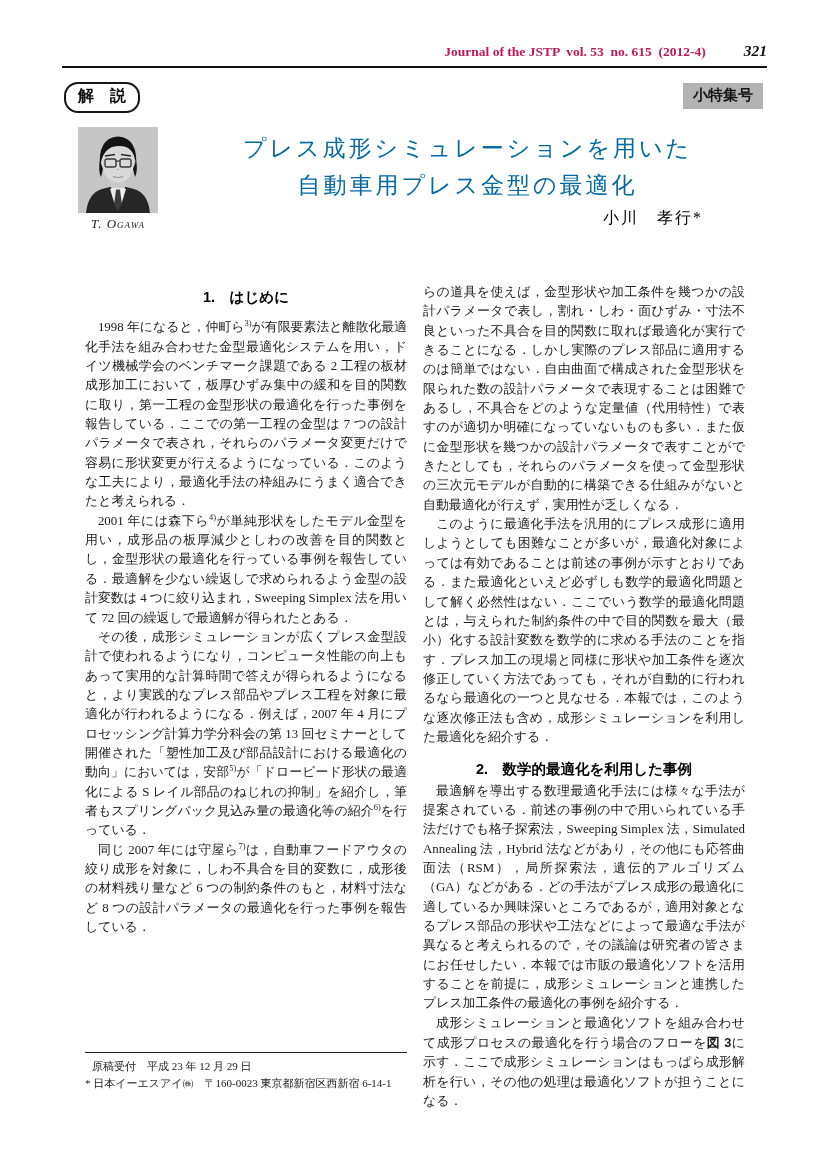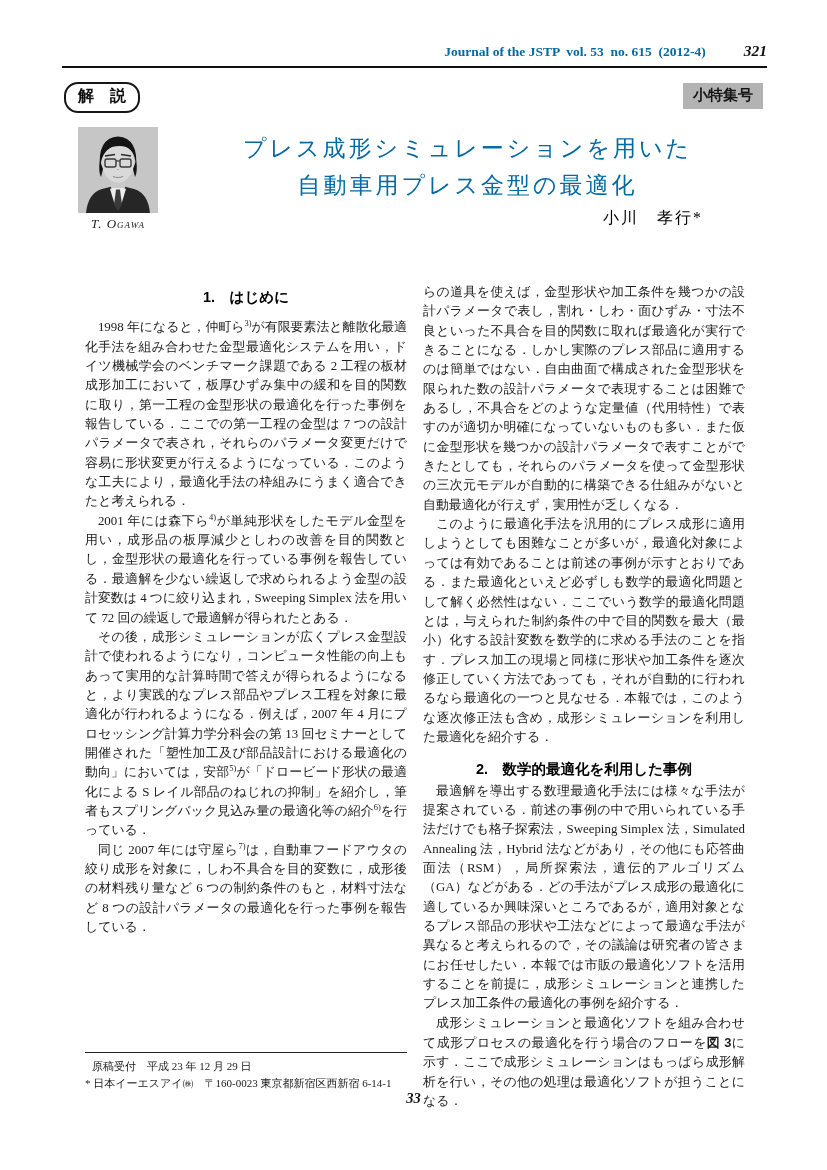--- a/index.html
+++ b/index.html
@@ -1,21 +1,21 @@
 <!DOCTYPE html>
 <html><head>
 <meta charset="utf-8">
 <style>
   html,body{margin:0;padding:0;background:#9a9a9a;}
   .page{position:relative;width:827px;height:1170px;background:#ffffff;margin:0 auto;overflow:hidden;
         font-family:"Liberation Serif","DejaVu Serif",serif;color:#1b1b1b;}
 
   
   .header-row{position:absolute;left:62px;right:60px;top:42px;display:flex;align-items:baseline;justify-content:flex-end;gap:38px;}
-  .journal{font-weight:bold;font-size:13.5px;white-space:pre;color:#0369a1;}
+  .journal{font-weight:bold;font-size:13.5px;white-space:pre;color:#be185d;}
   .hdr-pagenum{font-weight:bold;font-style:italic;font-size:15.5px;color:#111;}
   .header-rule{position:absolute;left:62px;right:60px;top:66px;height:2px;background:#111;}
 
   
   .badge-kaisetsu{position:absolute;left:64px;top:82px;border:2px solid #161616;border-radius:14px;
         padding:2px 12px 4px;font-family:"Liberation Sans","DejaVu Sans",sans-serif;
         font-weight:bold;font-size:16px;color:#111;background:#fff;}
   .issue-badges{position:absolute;right:59px;top:83px;display:flex;align-items:center;
         font-family:"Liberation Sans","DejaVu Sans",sans-serif;font-weight:bold;font-size:15px;}
   .tag-light{background:#b3b3b3;color:#151515;padding:3px 10px 4px;margin-right:5px;}
@@ -117,15 +117,14 @@
         <p class="para"><span>最適解を導出する数理最適化手法には様々な手法が提案されている．前述の事例の中で用いられている手法だけでも格子探索法，Sweeping Simplex 法，Simulated Annealing 法，Hybrid 法などがあり，その他にも応答曲面法（RSM），局所探索法，遺伝的アルゴリズム（GA）などがある．どの手法がプレス成形の最適化に適しているか興味深いところであるが，適用対象となるプレス部品の形状や工法などによって最適な手法が異なると考えられるので，その議論は研究者の皆さまにお任せしたい．本報では市販の最適化ソフトを活用することを前提に，成形シミュレーションと連携したプレス加工条件の最適化の事例を紹介する．</span></p>
         <p class="para"><span>成形シミュレーションと最適化ソフトを組み合わせて成形プロセスの最適化を行う場合のフローを</span><b>図 3</b><span>に示す．ここで成形シミュレーションはもっぱら成形解析を行い，その他の処理は最適化ソフトが担うことになる．</span></p>
       </div>
   </div>
 
   <div class="footnote">
     <div class="l1">原稿受付　平成 23 年 12 月 29 日</div>
     <div>* 日本イーエスアイ㈱　〒160-0023 東京都新宿区西新宿 6-14-1</div>
   </div>
 
-  <div class="footer-page">33</div>
 
 </div>
 
 </body></html>

